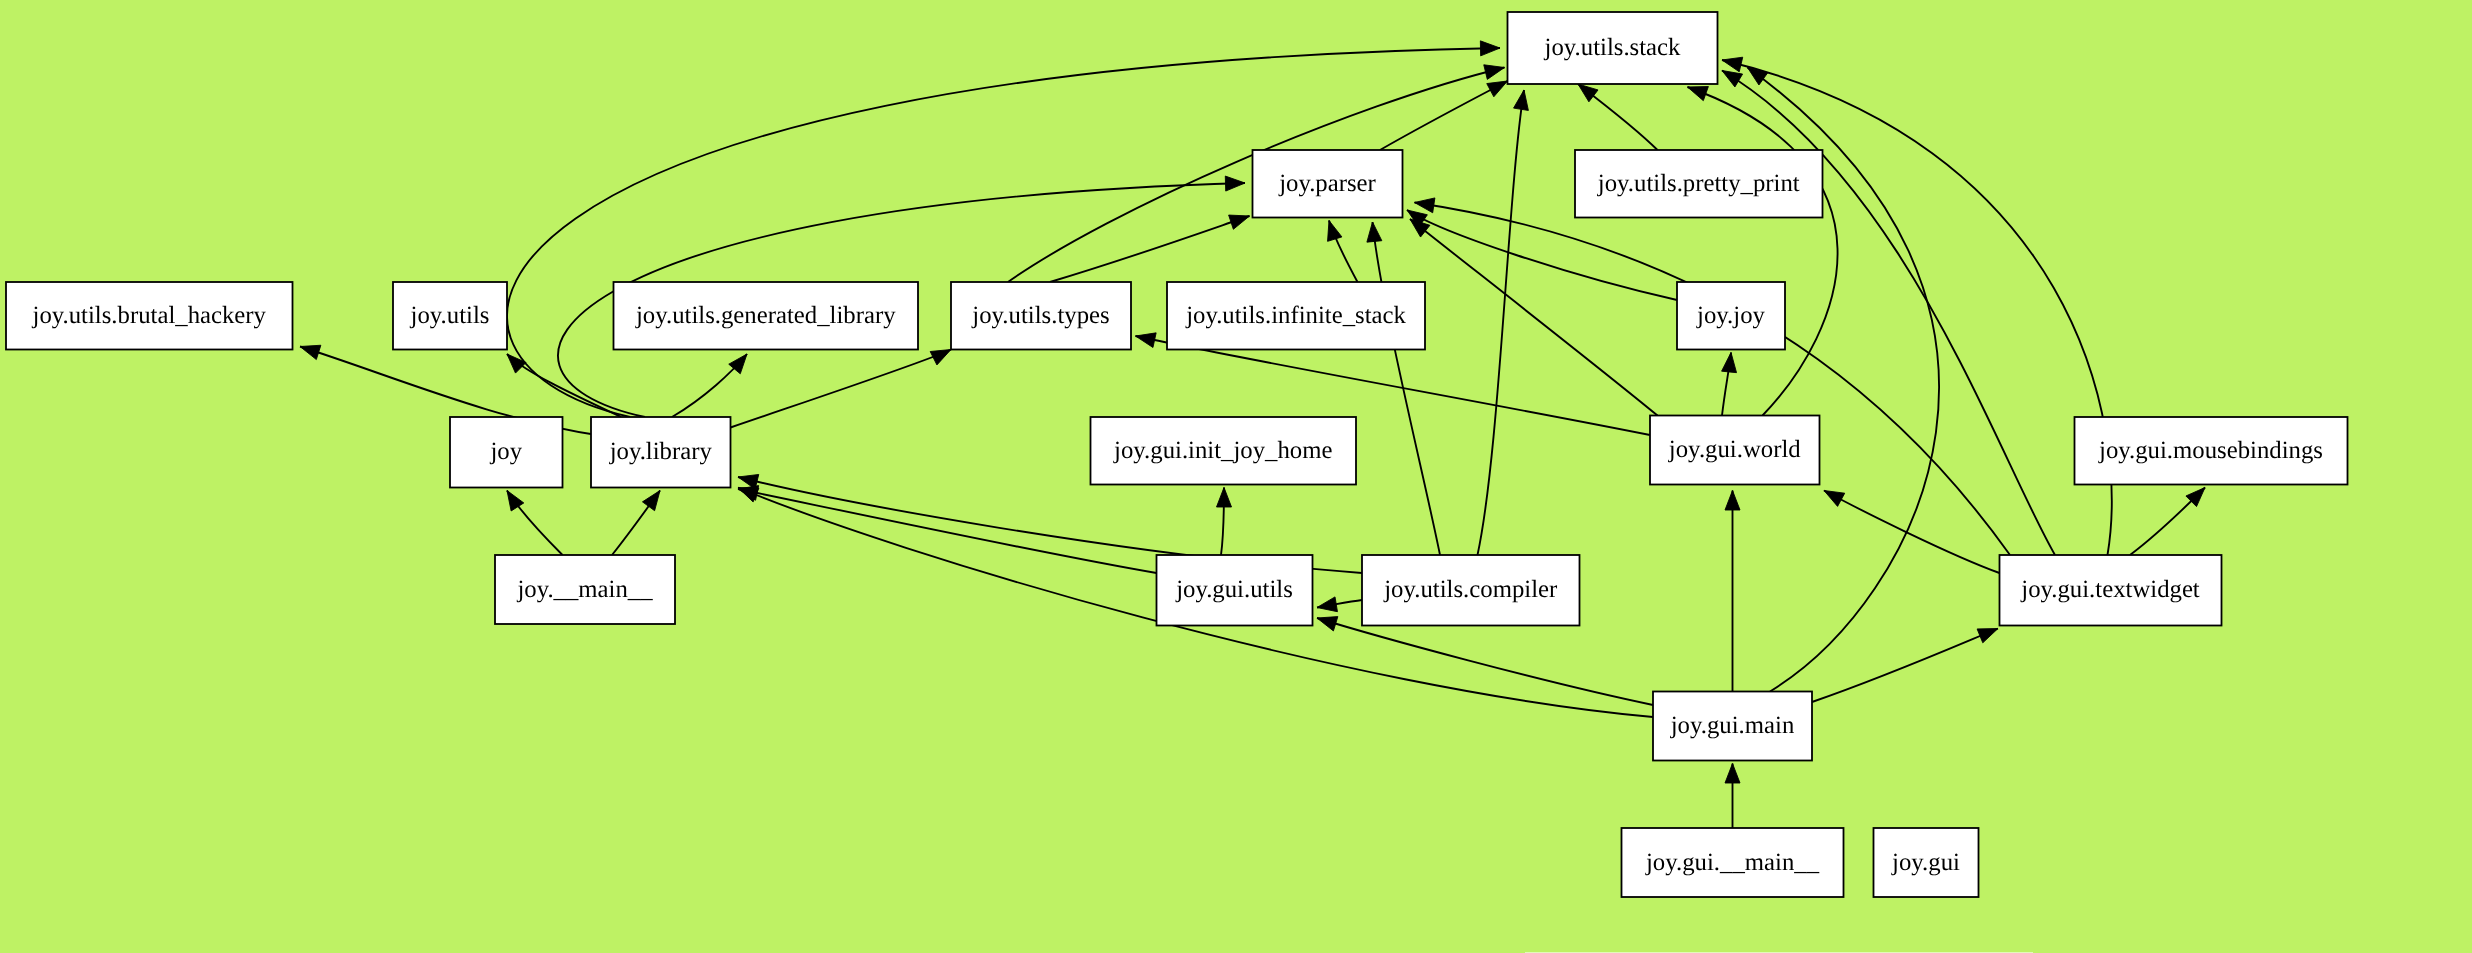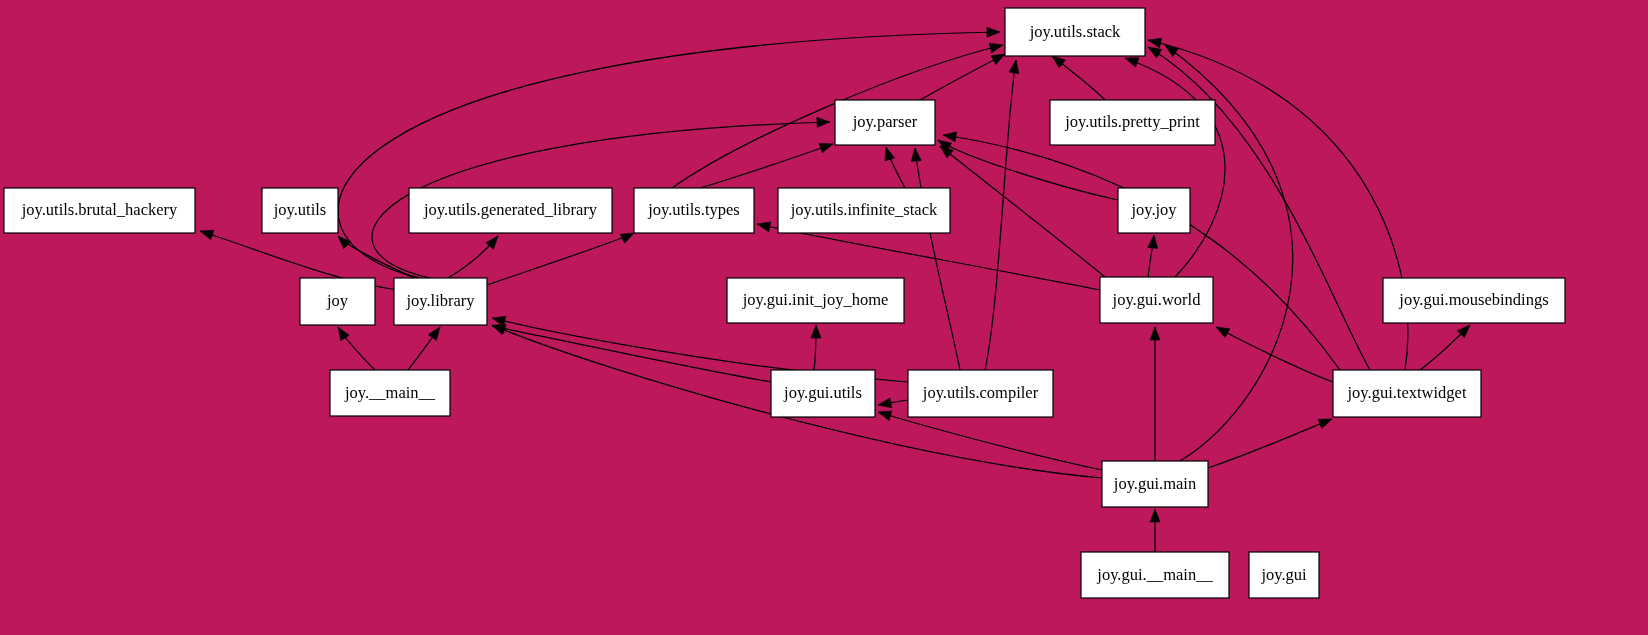--- a/index.html
+++ b/index.html
@@ -4,21 +4,21 @@
 <style>
   html, body {
     margin: 0;
     padding: 0;
     background: #ffffff;
   }
   #canvas {
     position: relative;
     width: 1648px;
     height: 635px;
-    background: #be185d;
+    background: #bef264;
     font-family: "Liberation Serif", "DejaVu Serif", serif;
     overflow: hidden;
   }
   svg#graph {
     position: absolute;
     top: 0;
     left: 0;
     width: 1648px;
     height: 635px;
   }

